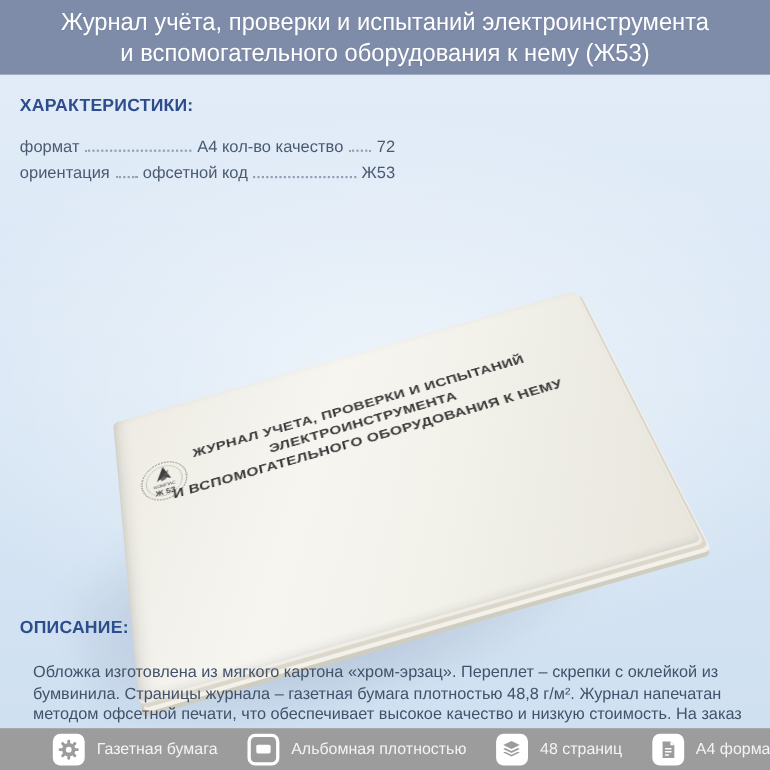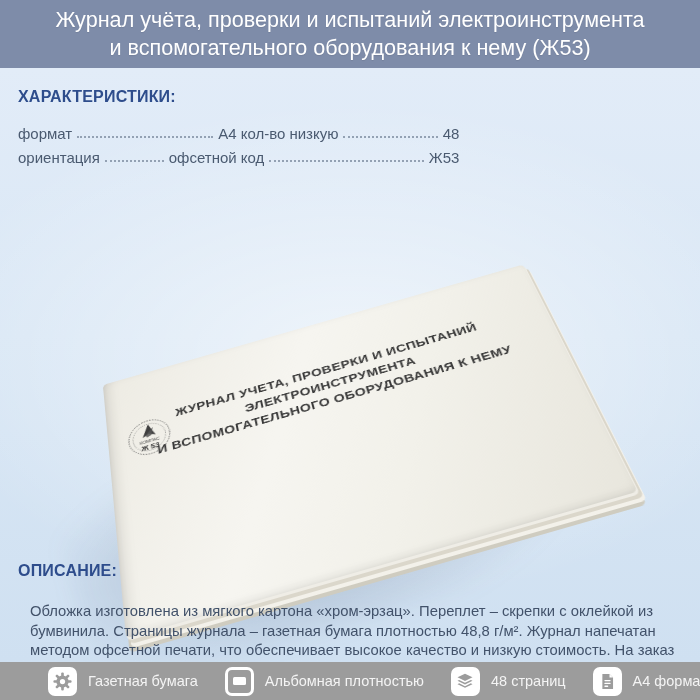--- a/index.html
+++ b/index.html
@@ -26,21 +26,21 @@
   }
   .section-heading {
     position:absolute; left:18px; margin:0;
     font-size:16px; font-weight:700; color:#2e4d8c; letter-spacing:0.2px;
   }
   .char-heading { top:20px; }
   .desc-heading { top:494px; }
 
   .char-grid {
     position:absolute; top:52px; left:18px; width:664px;
-    display:grid; grid-template-columns:1fr 1fr 1fr; grid-template-rows:repeat(2,24px);
+    display:grid; grid-template-columns:1fr 1fr 1fr 1fr; grid-template-rows:repeat(2,24px);
     grid-auto-flow:column; column-gap:4px;
   }
   .char-row { display:flex; align-items:flex-end; font-size:15px; color:#4a5a70; height:24px; }
   .char-label { white-space:nowrap; padding-bottom:2px; }
   .char-dots { flex:1; border-bottom:2px dotted #93a1b3; margin:0 5px 6px 5px; min-width:20px; }
   .char-value { white-space:nowrap; padding-bottom:2px; }
 
   .desc-text {
     position:absolute; top:522px; left:18px; width:666px; margin:12px;
     font-size:14.8px; line-height:19.5px; color:#42526a; text-align:left;
@@ -110,23 +110,23 @@
         <span class="char-label">формат</span>
         <span class="char-dots"></span>
         <span class="char-value">А4</span>
       </div>
       <div class="char-row">
         <span class="char-label">ориентация</span>
         <span class="char-dots"></span>
         <span class="char-value">офсетной</span>
       </div>
       <div class="char-row">
-        <span class="char-label">кол-во низкую</span>
-        <span class="char-dots"></span>
-        <span class="char-value">48</span>
+        <span class="char-label">кол-во качество</span>
+        <span class="char-dots"></span>
+        <span class="char-value">72</span>
       </div>
       <div class="char-row">
         <span class="char-label">код</span>
         <span class="char-dots"></span>
         <span class="char-value">Ж53</span>
       </div>
     </div>
 
     <div class="journal-shadow"></div>
     <div class="journal-rot">

